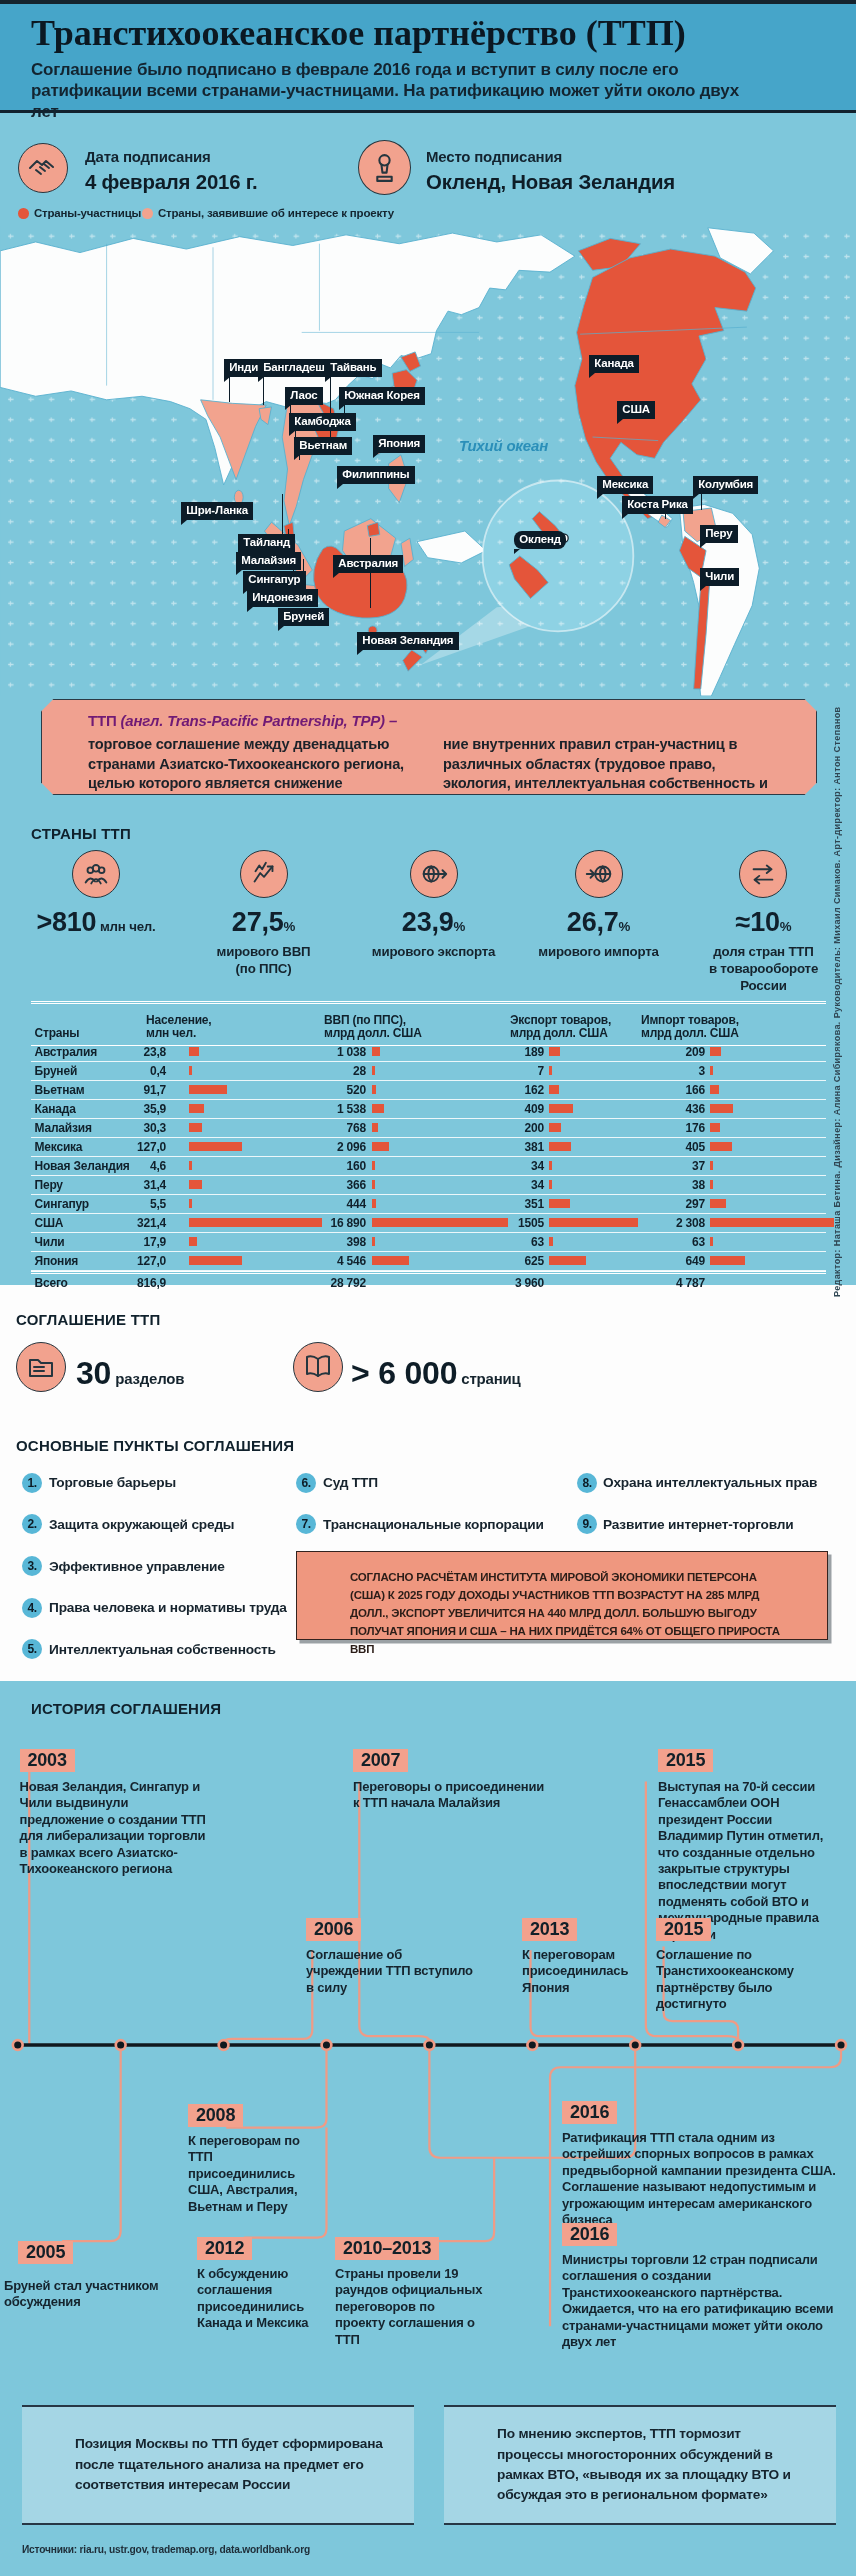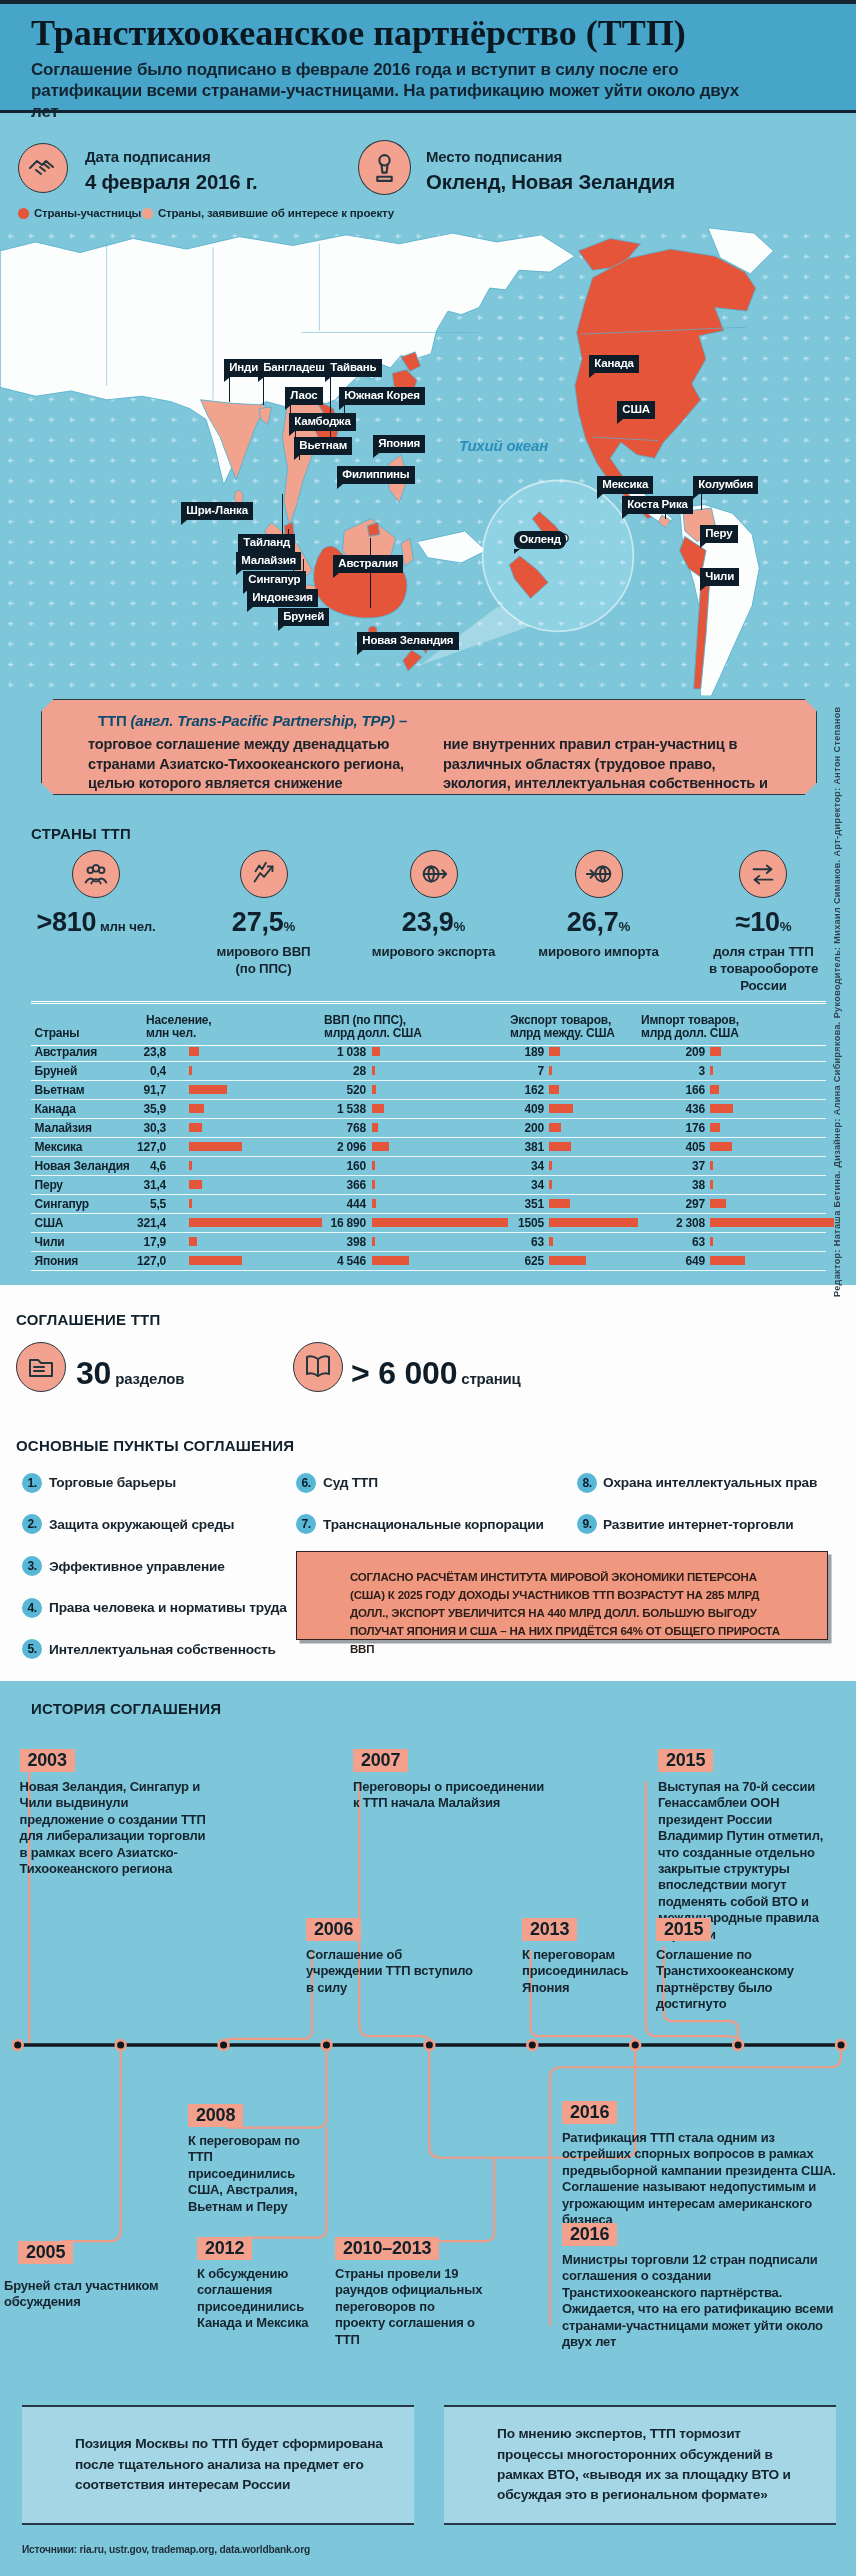--- a/index.html
+++ b/index.html
@@ -25,21 +25,21 @@
   #map{left:0;top:226px;width:857px;height:470px;}
   .map-flag{position:absolute;background:#0c1c28;color:#fff;font-size:11.5px;font-weight:700;
     padding:2.7px 5.3px 3.5px;white-space:nowrap;z-index:3;line-height:1;}
   .map-flag::after{content:'';position:absolute;left:0;top:100%;width:0;height:0;
     border-left:6.2px solid #0c1c28;border-bottom:5.3px solid transparent;}
   .map-line{position:absolute;width:1.3px;background:#0c1c28;z-index:2;}
   .ocean-label{font-size:15px;font-weight:700;font-style:italic;color:#2b8fb9;}
   
   .defbox{left:41px;top:699px;width:774px;height:94px;background:#f0a190;border:1.8px solid #2c3a45;
     clip-path:polygon(12.4px 0,calc(100% - 12.4px) 0,100% 12.4px,100% calc(100% - 12.4px),calc(100% - 12.4px) 100%,12.4px 100%,0 calc(100% - 12.4px),0 12.4px);}
-  .def-term{position:absolute;left:56px;top:12.4px;font-size:15px;color:#0c4a6e;}
+  .def-term{position:absolute;left:46px;top:12.4px;font-size:15px;color:#701a75;}
   .def-col{position:absolute;top:35px;font-size:14.6px;font-weight:700;line-height:19.5px;color:#1c2229;width:328px;}
   
   .stat{position:absolute;width:169px;text-align:center;}
   .stat-value{font-size:27px;font-weight:700;color:#10202c;}
   .stat-unit{font-size:13.3px;font-weight:700;}
   .stat-label{font-size:13.3px;font-weight:700;line-height:17px;margin-top:5.3px;white-space:pre-line;color:#15242e;}
   
   #thead{left:31px;top:1001px;width:795px;height:41px;border-top:3.5px double #fff;border-bottom:1.8px solid #fff;}
   .th{position:absolute;bottom:4.4px;font-size:12px;font-weight:700;white-space:pre-line;line-height:13.3px;color:#10212c;}
   #tbody{left:31px;top:1043px;width:795px;}
@@ -276,21 +276,21 @@
 России</div></div>
     </div>
 
   <div id="thead" class="abs">
     <span class="th" style="left:3.5px;">Страны</span>
     <span class="th" style="left:115px;">Население,
 млн чел.</span>
     <span class="th" style="left:293px;">ВВП (по ППС),
 млрд долл. США</span>
     <span class="th" style="left:479px;">Экспорт товаров,
-млрд между. США</span>
+млрд долл. США</span>
     <span class="th" style="left:610px;">Импорт товаров,
 млрд долл. США</span>
   </div>
   <div id="tbody" class="abs">
       <div class="trow">
         <span class="tc t-country">Австралия</span>
         <span class="tc t-n1">23,8</span>
         <span class="tc t-n2">1 038</span>
         <span class="tc t-n3">189</span>
         <span class="tc t-n4">209</span>
@@ -412,20 +412,27 @@
       <div class="trow">
         <span class="tc t-country">Япония</span>
         <span class="tc t-n1">127,0</span>
         <span class="tc t-n2">4 546</span>
         <span class="tc t-n3">625</span>
         <span class="tc t-n4">649</span>
         <div class="bar t-b1" style="width: 53px;"></div>
         <div class="bar t-b2" style="width: 37px;"></div>
         <div class="bar t-b3" style="width: 37px;"></div>
         <div class="bar t-b4" style="width: 35px;"></div>
+      </div>
+      <div class="trow total">
+        <span class="tc t-country">Всего</span>
+        <span class="tc t-n1">816,9</span>
+        <span class="tc t-n2">28 792</span>
+        <span class="tc t-n3">3 960</span>
+        <span class="tc t-n4">4 787</span>
       </div>
     </div>
 
   <div class="abs sec-head" style="left:16px;top:1311px;">СОГЛАШЕНИЕ ТТП</div>
   <div class="abs icon-circle" style="left:16px;top:1342px;width:50px;height:50px;">
     <svg width="34" height="34" viewBox="0 0 34 34" fill="none" stroke="#26363f" stroke-width="2" stroke-linecap="round" stroke-linejoin="round">
       <path d="M6,10 h8 l3,3 h11 v13 h-22 Z"></path>
         <path d="M10,17 h10 M10,21 h10"></path>
     </svg>
   </div>

